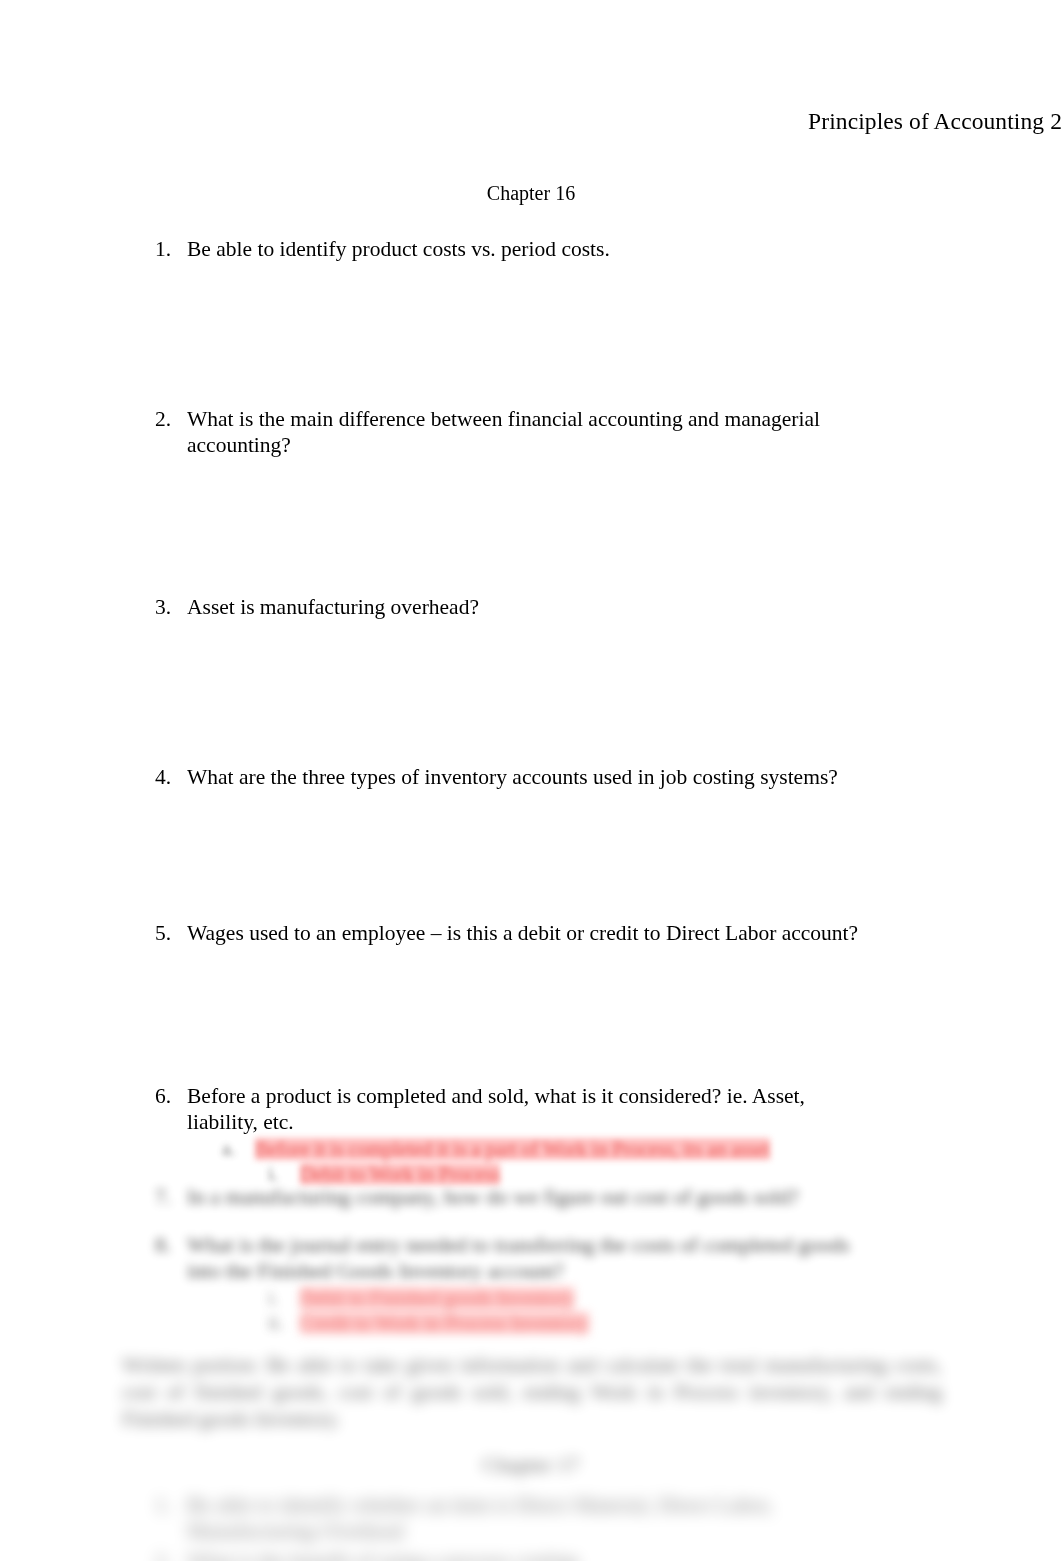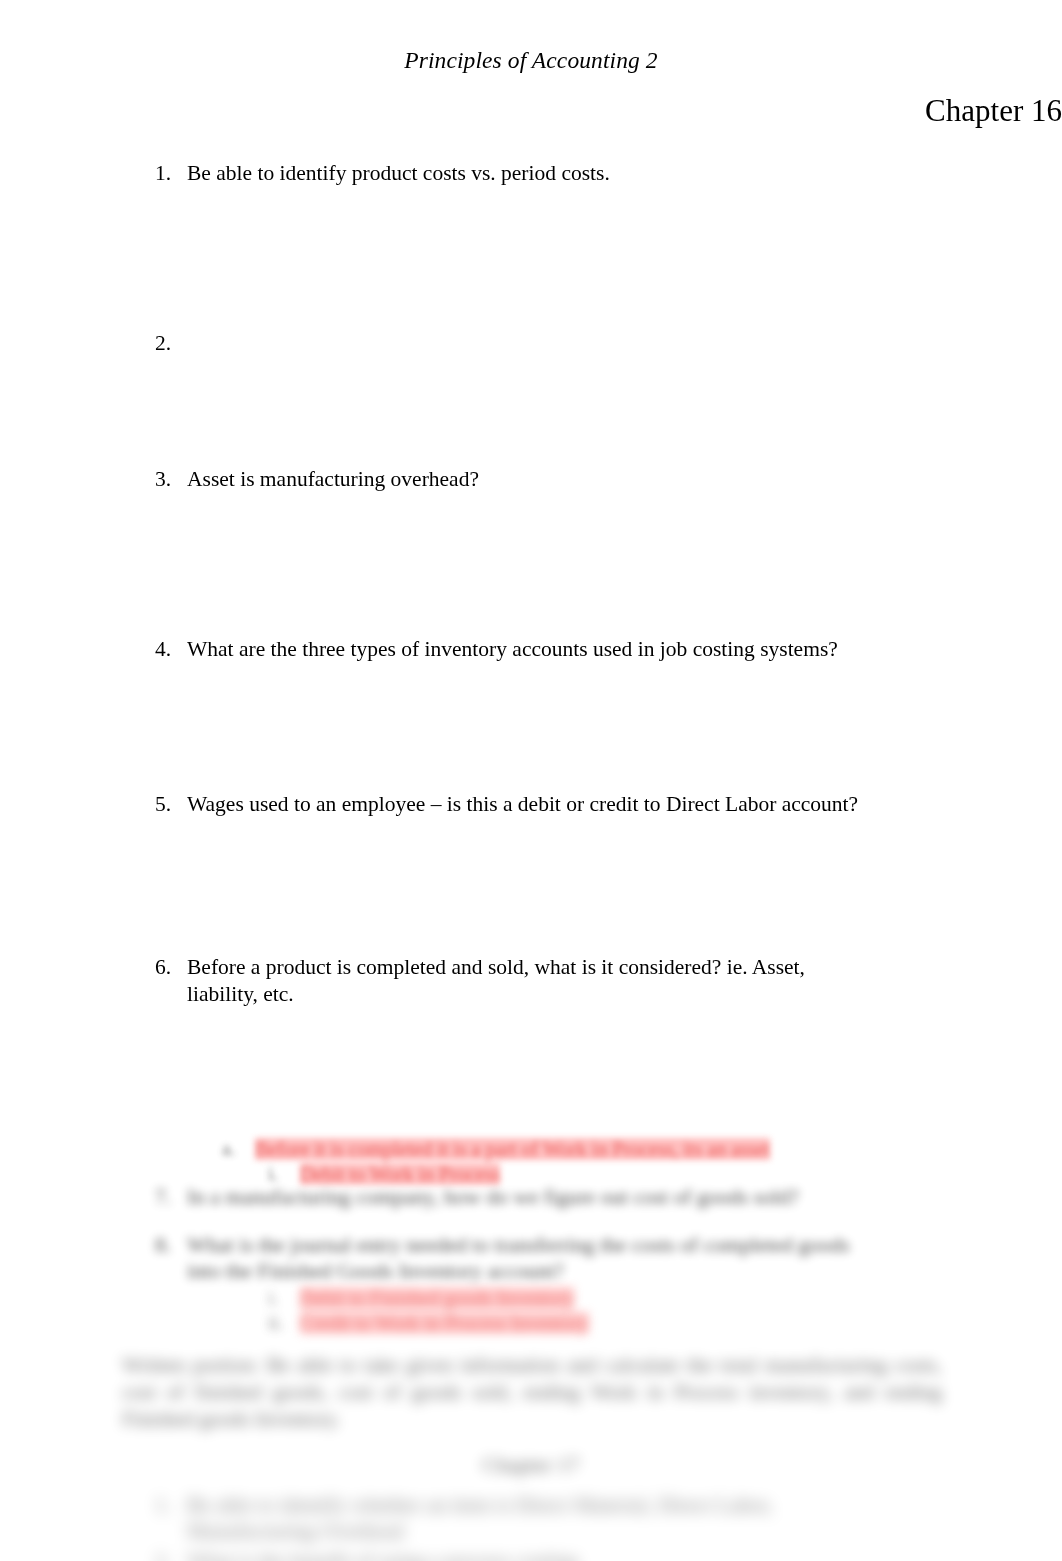--- a/index.html
+++ b/index.html
@@ -21,34 +21,33 @@
   }
   .doc-body {
     position: absolute;
     left: 0;
     top: 0;
     width: 1062px;
   }
 
   
   .title-block {
-    text-align: center;
-    padding-top: 49px;
+    text-align: right;
+    padding-top: 110px;
     line-height: 1.0;
-    font-style: italic;
   }
   .title-line {
     font-size: 23.5px;
     letter-spacing: 0.1px;
   }
   .title-line.l1 { margin-bottom: 3px; }
   .chapter-heading {
-    text-align: right;
-    font-size: 31px;
-    margin-top: 20px;
+    text-align: center;
+    font-size: 20px;
+    margin-top: 48px;
   }
 
   
   ol.qlist {
     list-style: none;
     margin: 0;
     padding: 0;
   }
   .q-item {
     position: relative;
@@ -139,20 +138,21 @@
     <ol class="qlist">
 
       <li class="q-item" style="margin-top:31px;">
         <span class="q-num">1.</span>
         <span class="q-text">Be able to identify product costs vs. period costs.</span>
       </li>
       <div class="spacer-lg"></div>
 
       <li class="q-item">
         <span class="q-num">2.</span>
+        <span class="q-text">What is the main difference between financial accounting and managerial accounting?</span>
       </li>
       <div class="spacer-md"></div>
 
       <li class="q-item">
         <span class="q-num">3.</span>
         <span class="q-text">Asset is manufacturing overhead?</span>
       </li>
       <div class="spacer-lg"></div>
 
       <li class="q-item">

